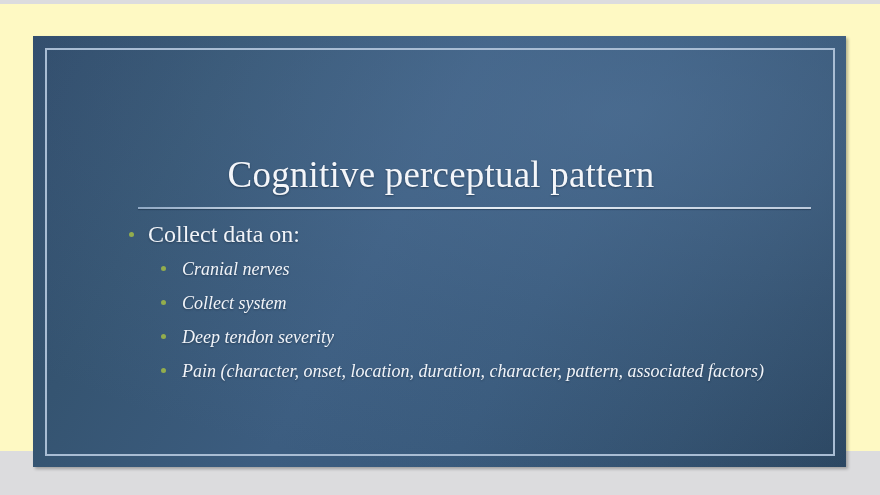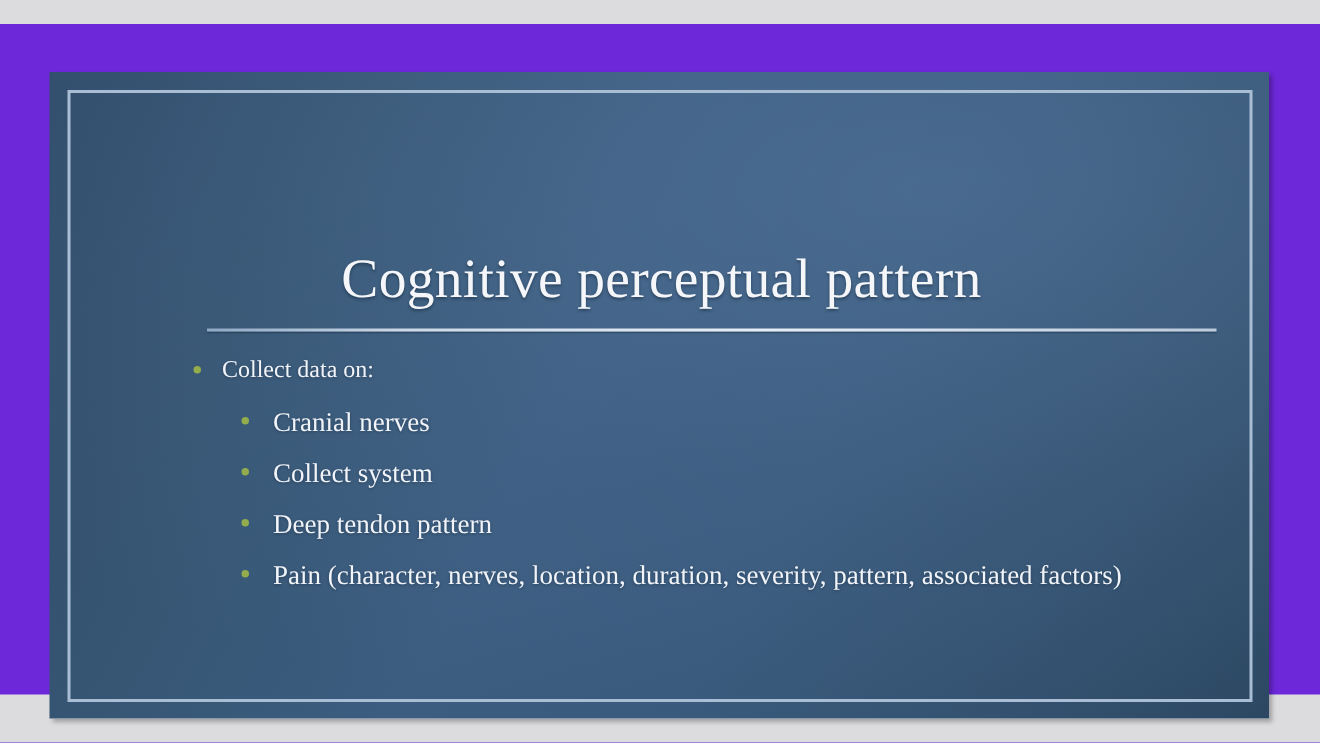--- a/index.html
+++ b/index.html
@@ -14,24 +14,24 @@
   body {
     background: #dcdcde;
     font-family: "Liberation Serif", "DejaVu Serif", serif;
     position: relative;
   }
 
   
   #slide-canvas {
     position: absolute;
     left: 0;
-    top: 16px;
+    top: 4px;
     width: 880px;
     height: 447px;
-    background: #6d28d9;
+    background: #fef9c3;
   }
 
   #slide {
     position: absolute;
     left: 33px;
     top: 32px;
     width: 813px;
     height: 431px;
     background:
       radial-gradient(ellipse 150% 130% at 72% 18%,
@@ -111,28 +111,29 @@
   .lvl1 .dot {
     width: 5px;
     height: 5px;
     margin-top: 10px;
     margin-right: 14px;
     flex: 0 0 auto;
     border-radius: 50%;
     background: #93ad4d;
   }
   .lvl1 .txt {
-    font-size: 16px;
+    font-size: 24px;
     line-height: 25px;
   }
 
   
   .lvl2 {
     padding-left: 32px;
     margin-top: 10px;
+    font-style: italic;
   }
   .lvl2 .dot {
     width: 5px;
     height: 5px;
     margin-top: 9px;
     margin-right: 16px;
     flex: 0 0 auto;
     border-radius: 50%;
     background: #93ad4d;
   }
@@ -169,23 +170,23 @@
 
 
 
       <div class="bullet-row lvl2">
         <span class="dot"></span>
         <span class="txt">Collect system</span>
       </div>
 
       <div class="bullet-row lvl2">
         <span class="dot"></span>
-        <span class="txt">Deep tendon pattern</span>
+        <span class="txt">Deep tendon severity</span>
       </div>
 
       <div class="bullet-row lvl2">
         <span class="dot"></span>
-        <span class="txt">Pain (character, nerves, location, duration, severity, pattern, associated factors)</span>
+        <span class="txt">Pain (character, onset, location, duration, character, pattern, associated factors)</span>
       </div>
 
     </div>
   </div>
 </div>
 
 </body></html>

